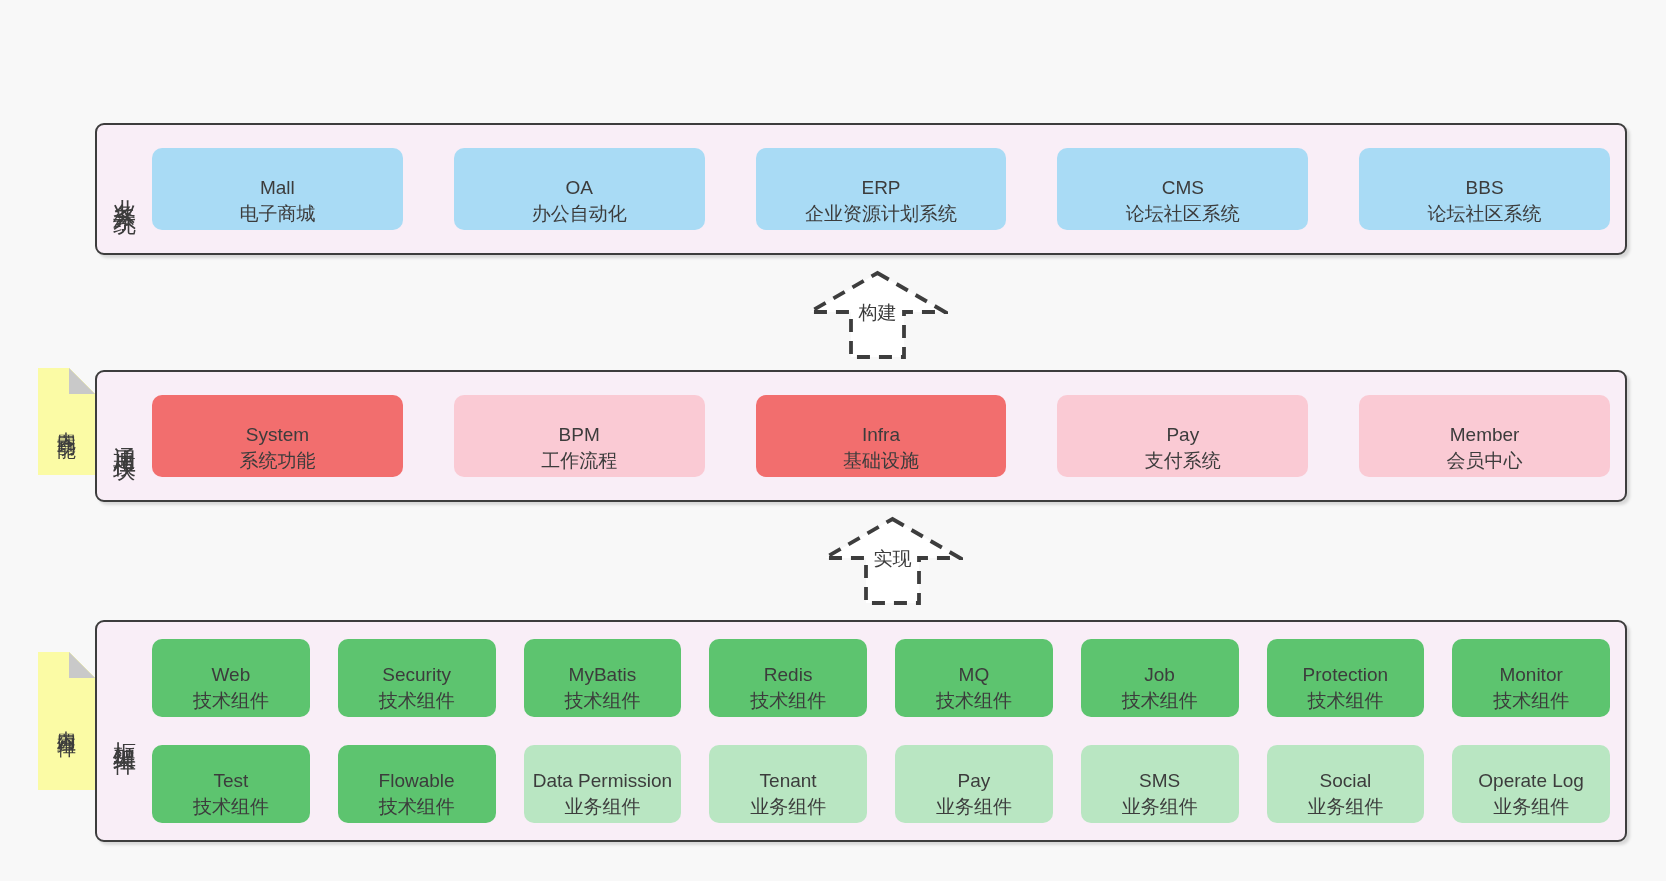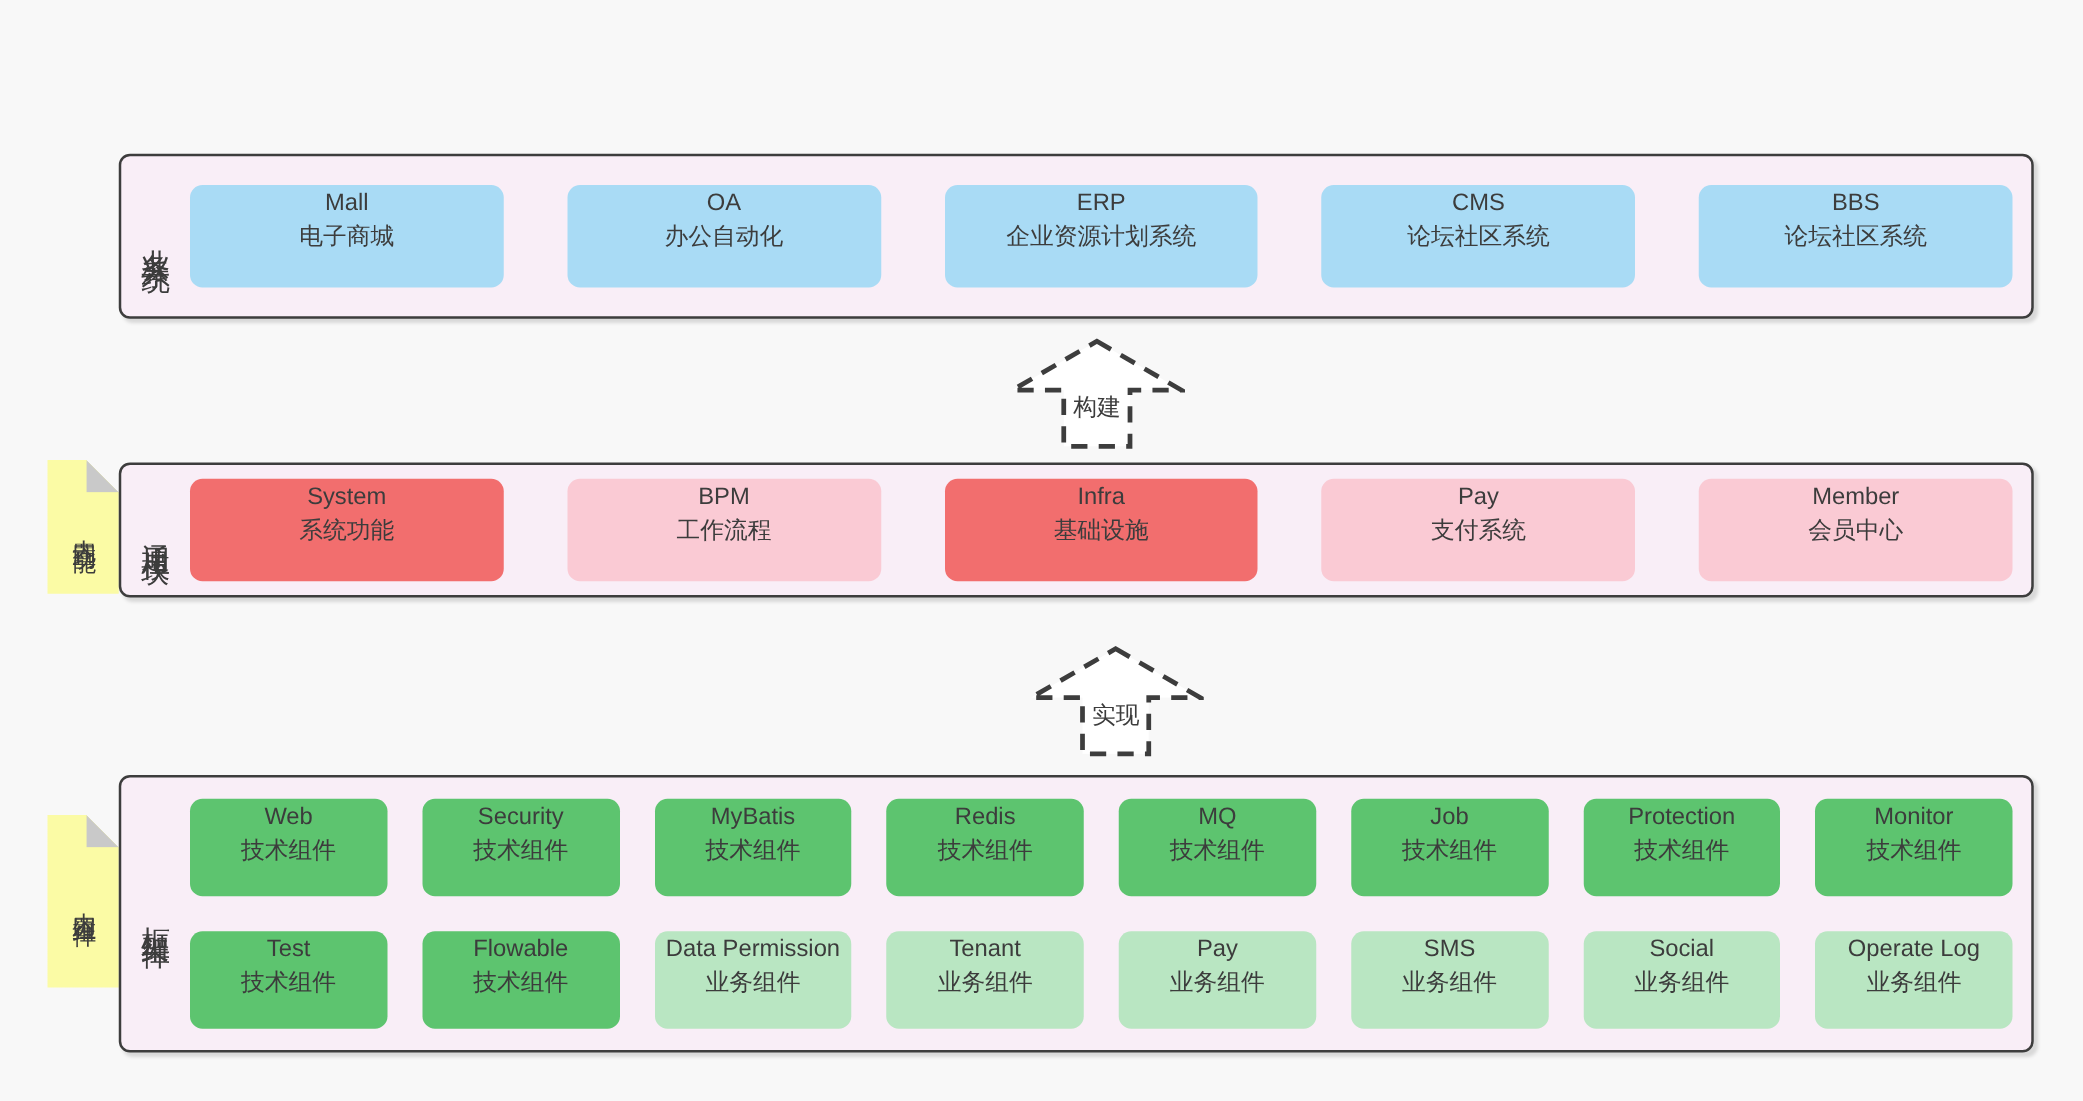--- a/index.html
+++ b/index.html
@@ -14,21 +14,21 @@
   
   .layer{
     position:absolute;left:95px;width:1532px;box-sizing:border-box;
     background:var(--panel-fill,#f9eef7);
     border:2px solid var(--panel-border,#3d3d3d);
     border-radius:9px;
     box-shadow:3px 3px 3px rgba(0,0,0,.13);
     z-index:2;
   }
   #layer-business{top:123px;height:132px;}
-  #layer-modules{top:370px;height:108px;}
+  #layer-modules{top:370px;height:132px;}
   #layer-components{top:620px;height:222px;}
 
   .side-label{
     position:absolute;left:13px;top:50%;transform:translateY(-50%);
     writing-mode:vertical-rl;text-orientation:upright;
     font-size:23px;letter-spacing:4px;color:var(--text,#3c3c3c);
     white-space:nowrap;
   }
 
   .row6{
@@ -38,21 +38,21 @@
   .row6 .box{flex:1 1 0;}
 
   .grid8{
     position:absolute;left:55px;right:15px;top:17px;bottom:17px;
     display:grid;grid-template-columns:repeat(8,1fr);
     grid-auto-rows:1fr;column-gap:34px;row-gap:24px;gap:28px;
   }
 
   .box{
     border-radius:10px;
-    display:flex;flex-direction:column;align-items:center;justify-content:flex-start;
+    display:flex;flex-direction:column;align-items:center;justify-content:flex-end;
     text-align:center;font-size:19px;line-height:1.4;color:var(--text,#3c3c3c);
     padding:2px 4px;box-sizing:border-box;
   }
   .box.blue{background:var(--box-blue,#a9dbf5);}
   .box.red{background:var(--box-red,#f26e6e);}
   .box.pink{background:var(--box-pink,#facad4);}
   .box.green{background:var(--box-green,#5dc46f);}
   .box.green-light{background:var(--box-green-light,#b9e6c2);}
 
   
@@ -76,21 +76,21 @@
   
   .flow-arrow{position:absolute;width:141px;height:90px;z-index:0;}
   #arrow-build{left:807px;top:270px;}
   #arrow-implement{left:822px;top:516px;}
   .flow-arrow svg{display:block;width:100%;height:100%;}
   .flow-arrow polygon{
     fill:#ffffff;stroke:var(--panel-border,#3d3d3d);
     stroke-width:3.8;stroke-dasharray:13 9;stroke-linejoin:miter;
   }
   .arrow-label{
-    position:absolute;left:50%;top:43px;transform:translateX(-50%);
+    position:absolute;left:50%;top:30px;transform:translateX(-50%);
     background:#ffffff;padding:0 3px;font-size:19px;color:var(--text,#3c3c3c);
     white-space:nowrap;
   }
 </style>
 </head>
 <body>
 
 <div class="stage">
 
   <section class="layer" id="layer-business">

